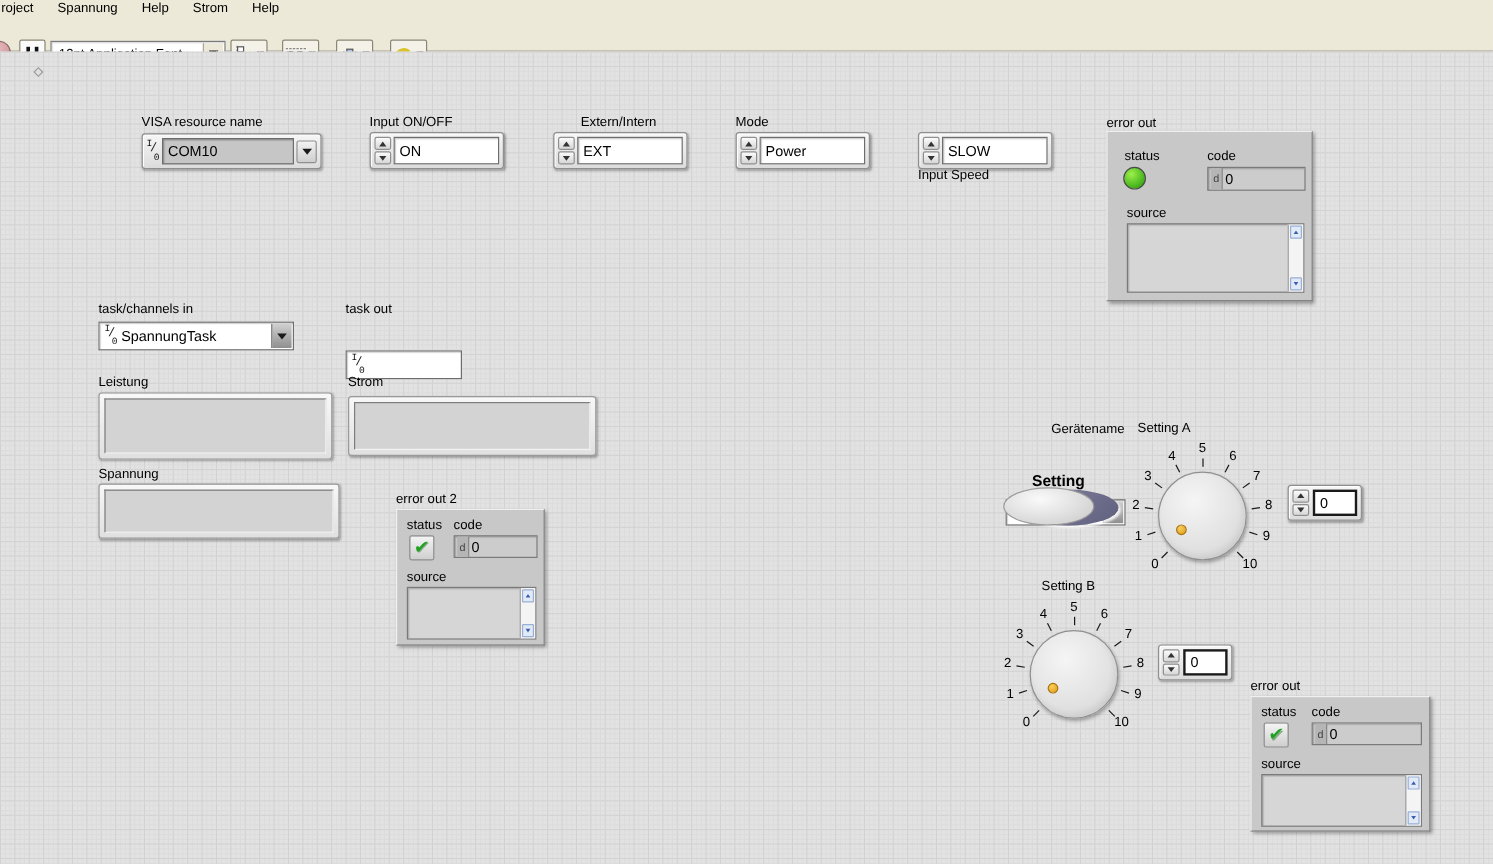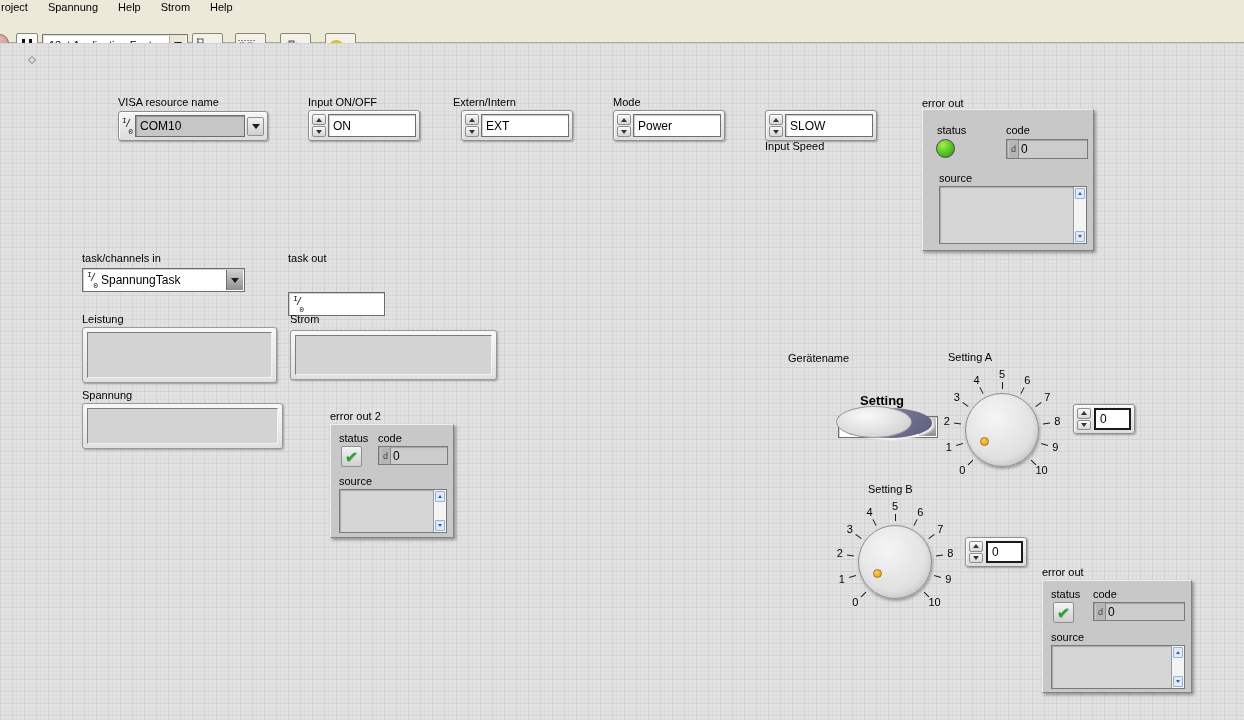--- a/index.html
+++ b/index.html
@@ -209,21 +209,21 @@
       <div>
           <span class="tri-up"></span>
         </div>
       <div>
           <span class="tri-dn"></span>
         </div>
     </div>
     <div class="sunken-white">ON</div>
   </div>
 
-  <span class="lbl" style="left:453px; top:53px;">Extern/Intern</span>
+  <span class="lbl" style="left:484px; top:53px;">Extern/Intern</span>
   <div class="abs raised" style="left:461px; top:67px; width:112px; height:31px;">
     <div class="spin">
       <div>
           <span class="tri-up"></span>
         </div>
       <div>
           <span class="tri-dn"></span>
         </div>
     </div>
     <div class="sunken-white">EXT</div>
@@ -334,21 +334,21 @@
         <div class="sb top">
             <span class="tri-up"></span>
           </div>
         <div class="sb bot">
             <span class="tri-dn"></span>
           </div>
       </div>
     </div>
   </div>
 
-  <span class="lbl" style="left:788px; top:309px;">Gerätename</span>
+  <span class="lbl" style="left:876px; top:309px;">Gerätename</span>
   <div class="abs sunken-white" style="left:838px; top:325px; width:100px; height:22px;">
     <span class="io-glyph">
         <span class="g1">I</span>
         <span class="g2">/</span>
         <span class="g3">0</span>
       </span>
     <span style="margin-left:3px;">Dev1</span>
     <div class="dark-combo-btn">
         <span class="darrow"></span>
       </div>

